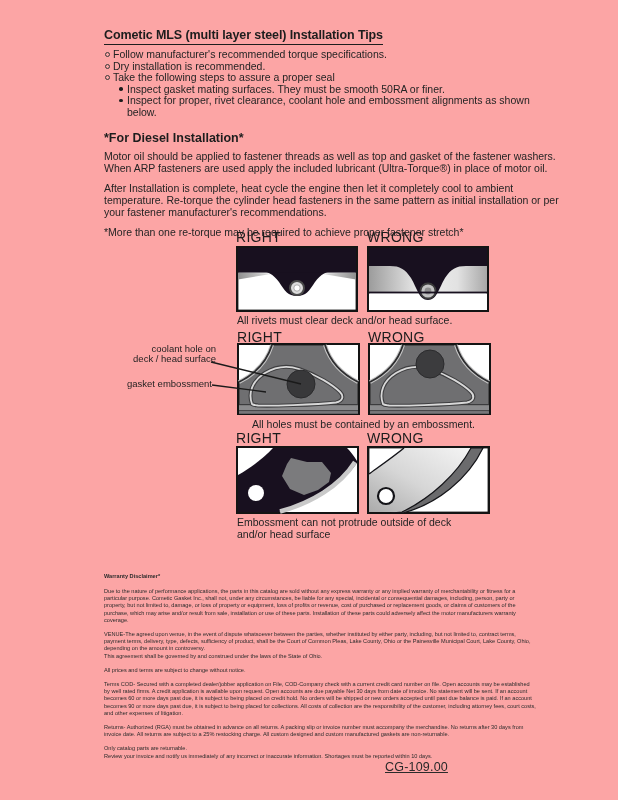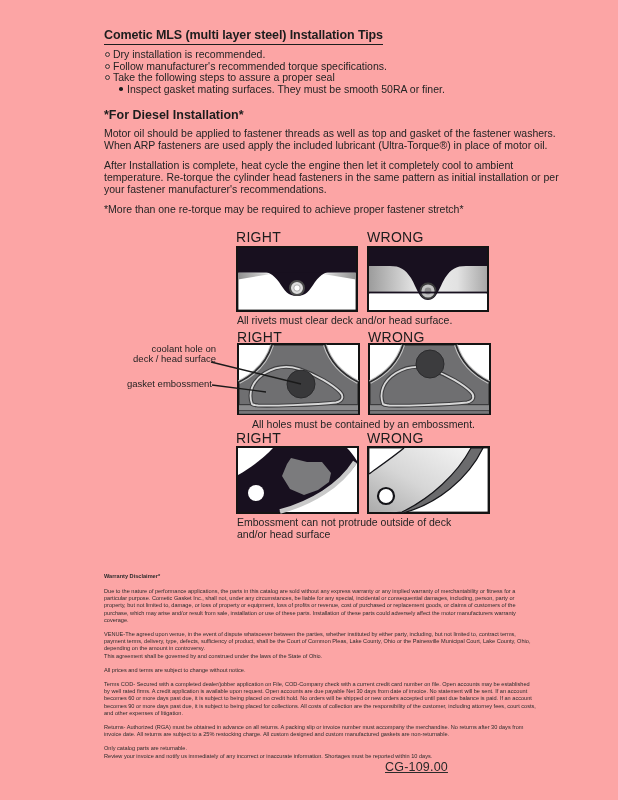--- a/index.html
+++ b/index.html
@@ -47,24 +47,25 @@
   .part-number{position:absolute;left:385px;top:760px;font-size:12.5px;color:#2a2a2a;letter-spacing:0.2px;text-decoration:underline;}
 </style>
 </head>
 <body>
 
 <div class="page">
 
   <div class="content-top">
     <h1 class="doc-title">Cometic MLS (multi layer steel) Installation Tips</h1>
     <ul class="bullets">
+      <li class="l1"><span class="marker"></span><span>Follow manufacturer's recommended torque specifications.</span></li>
       <li class="l1"><span class="marker"></span><span>Dry installation is recommended.</span></li>
-      <li class="l1"><span class="marker"></span><span>Follow manufacturer's recommended torque specifications.</span></li>
       <li class="l1"><span class="marker"></span><span>Take the following steps to assure a proper seal</span></li>
       <li class="l2"><span class="marker"></span><span>Inspect gasket mating surfaces.  They must be smooth 50RA or finer.</span></li>
+      <li class="l2"><span class="marker"></span><span>Inspect for proper, rivet clearance, coolant hole and embossment alignments as shown below.</span></li>
     </ul>
     <h2 class="section-heading">*For Diesel Installation*</h2>
     <p class="para">Motor oil should be applied to fastener threads as well as top and gasket of the fastener washers. When ARP fasteners are used apply the included lubricant (Ultra-Torque®) in place of motor oil.</p>
     <p class="para gap">After Installation is complete, heat cycle the engine then let it completely cool to ambient temperature. Re-torque the cylinder head fasteners in the same pattern as initial installation or per your fastener manufacturer's recommendations.</p>
     <p class="para gap">*More than one re-torque may be required to achieve proper fastener stretch*</p>
   </div>
 
   <div class="rw-label" style="left:236px;top:229px;">RIGHT</div>
   <div class="rw-label" style="left:367px;top:229px;">WRONG</div>
 

